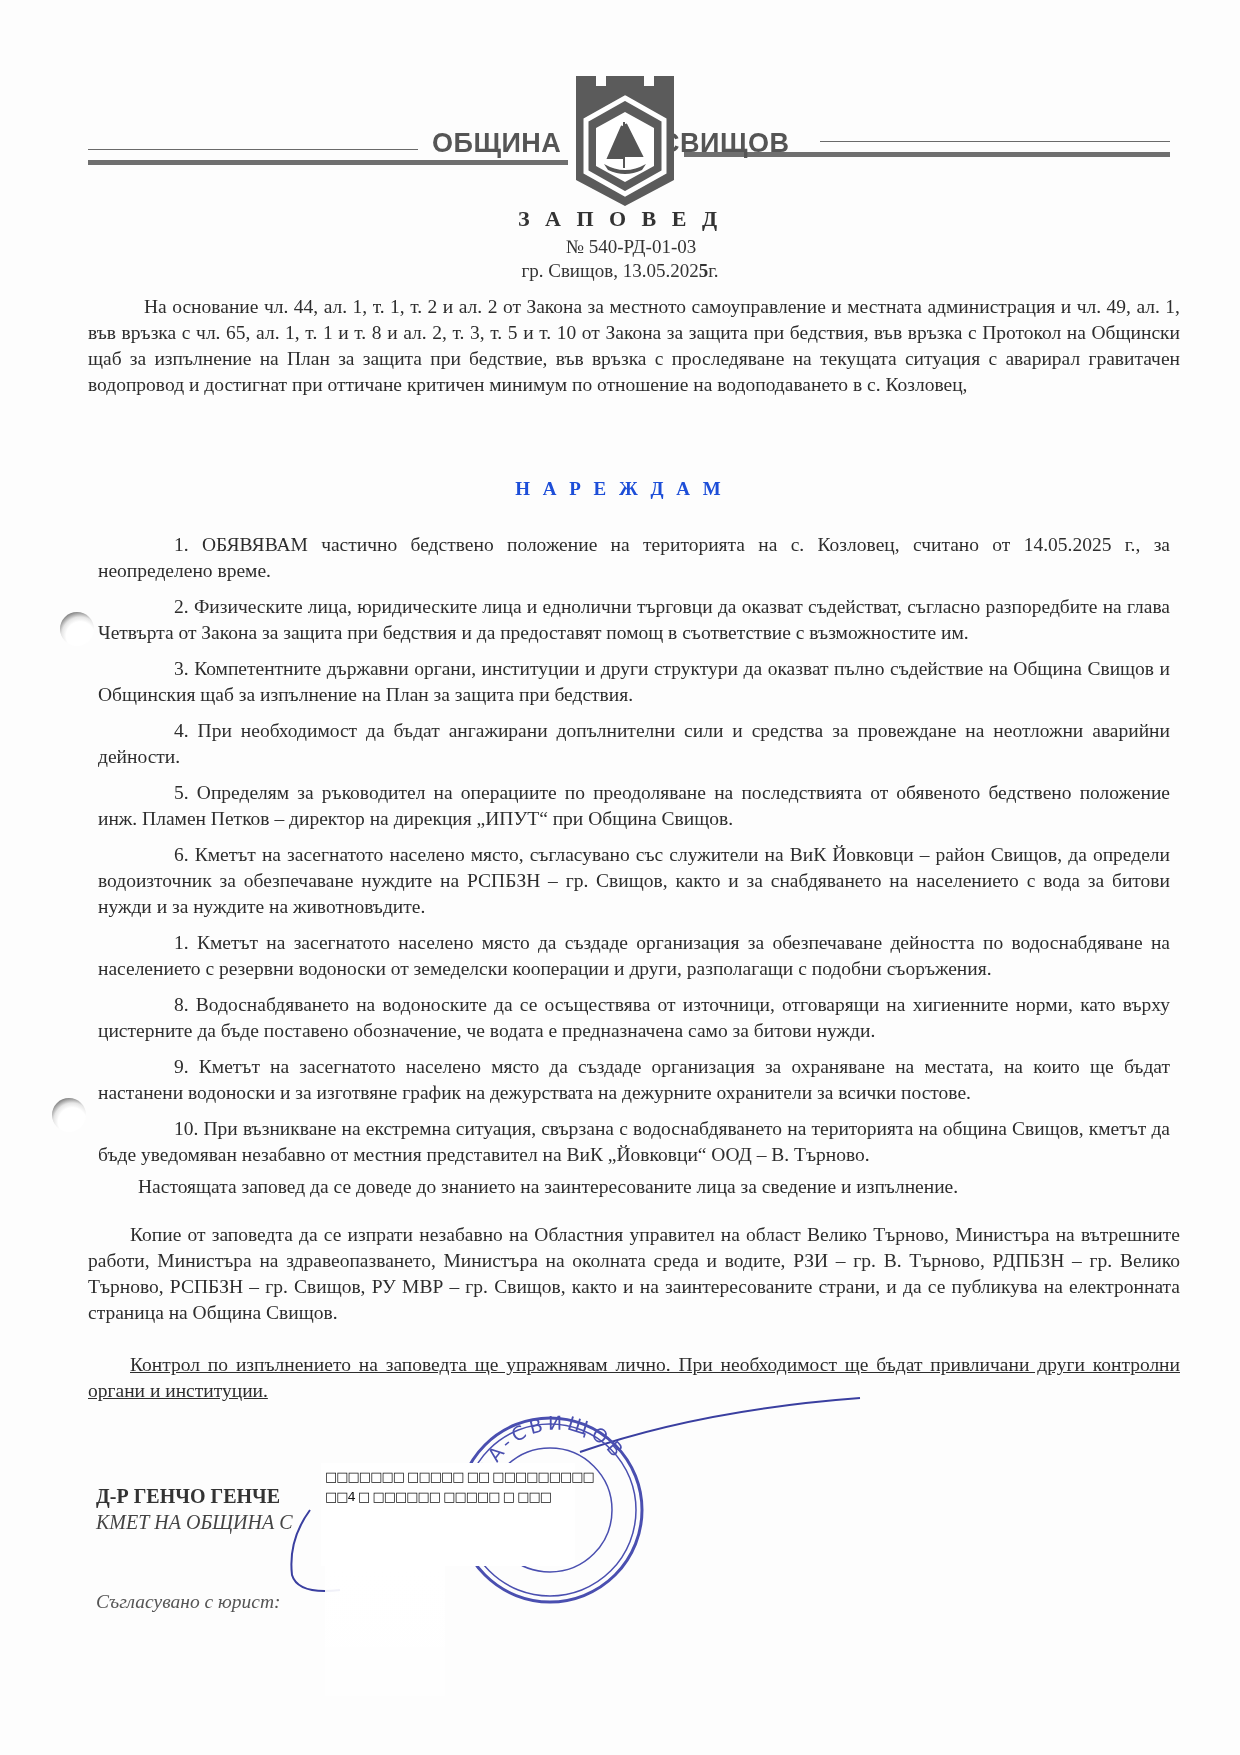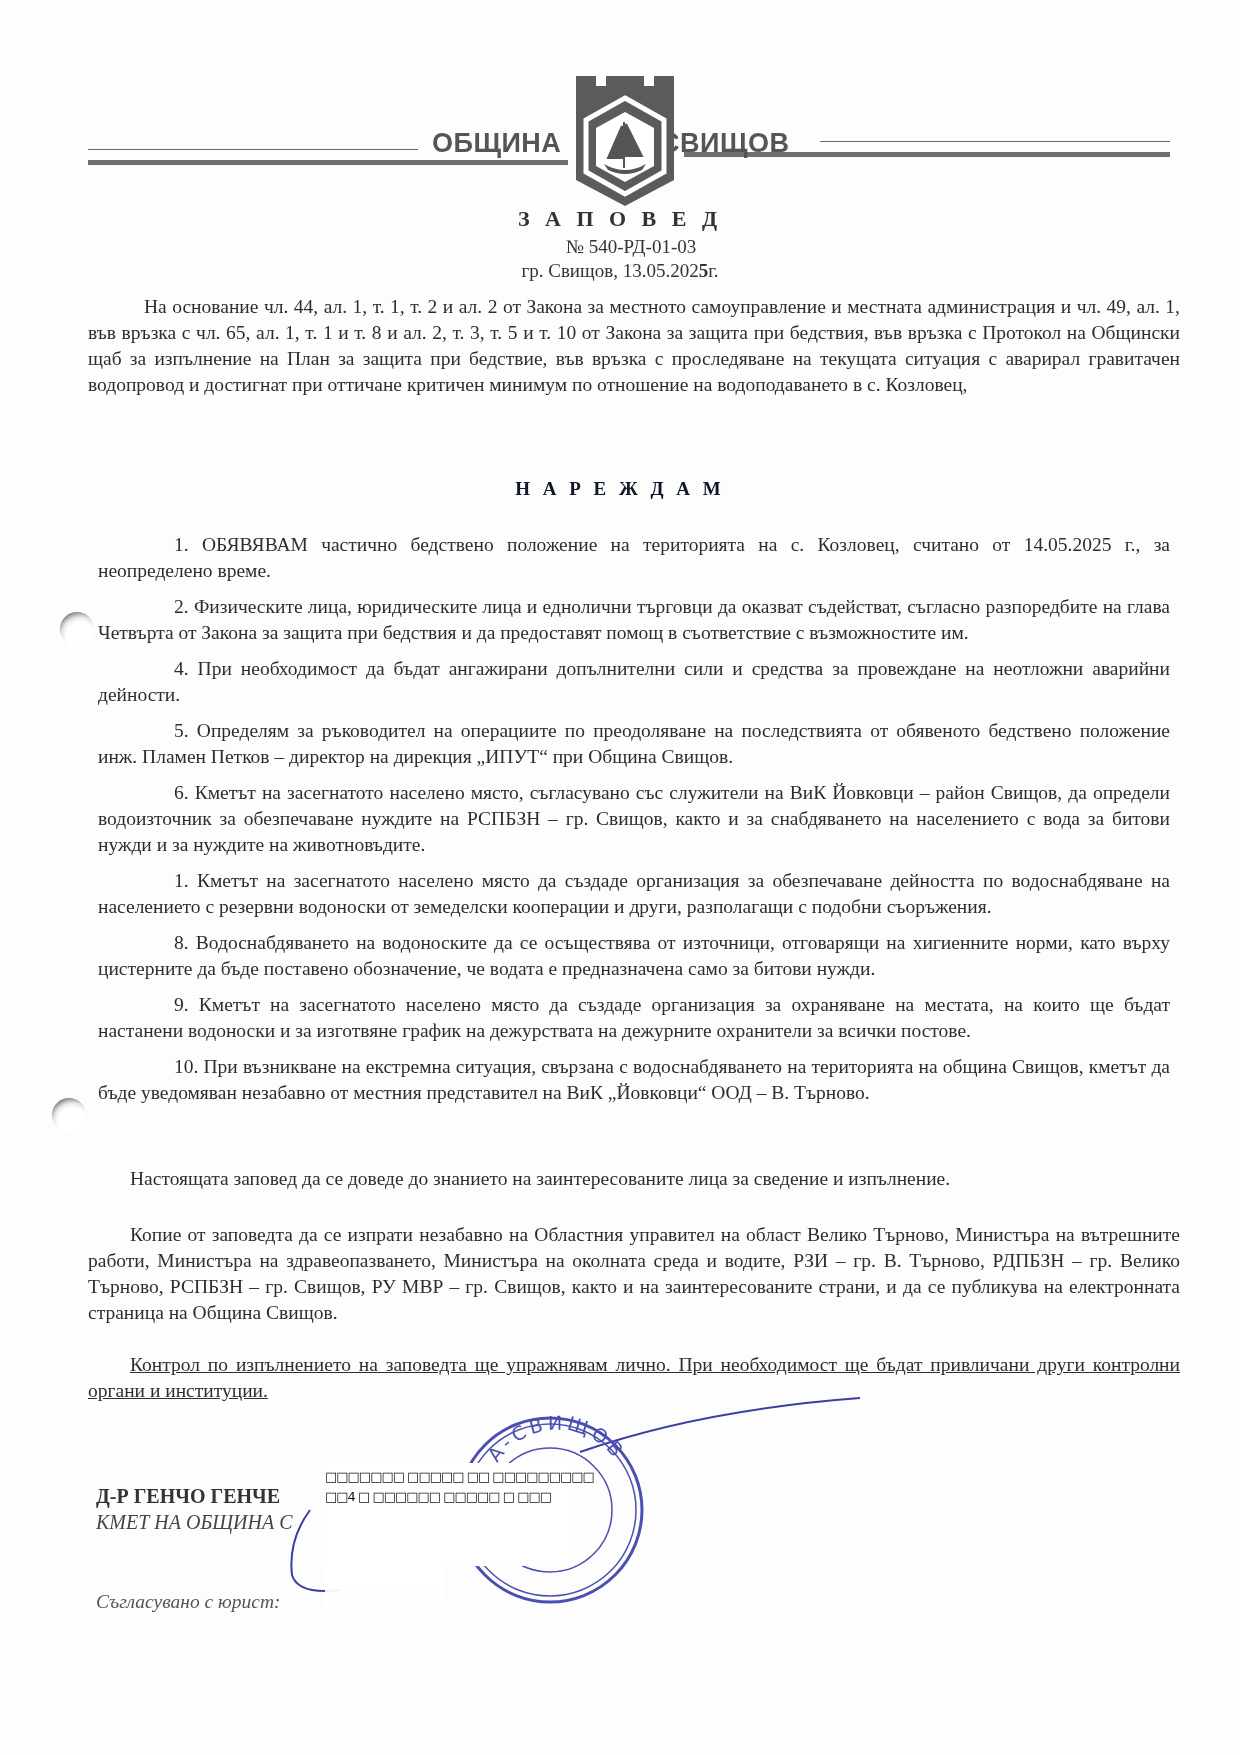--- a/index.html
+++ b/index.html
@@ -21,21 +21,21 @@
   .doc-num { top: 236px; font-size: 19px; color: #333; padding-left: 11px; }
   .doc-place { top: 260px; font-size: 19px; color: #333; }
   .doc-place b { font-weight: bold; }
 
   .para {
     position: absolute; left: 88px; width: 1092px; font-size: 19.5px; line-height: 26px;
     text-align: justify; color: #2d2d2d;
   }
   .item { text-indent: 76px; margin: 10px; }
   .heading { position: absolute; left: 0; width: 1240px; text-align: center; top: 478px;
-    font-weight: bold; font-size: 19px; letter-spacing: 4px; color: #0f172a; }
+    font-weight: bold; font-size: 19px; letter-spacing: 4px; color: #1d4ed8; }
 
   .sig-name { position: absolute; left: 96px; top: 1485px; font-weight: bold; font-size: 20px; color: #333; }
   .sig-title { position: absolute; left: 96px; top: 1511px; font-style: italic; font-size: 20px; color: #444; }
   .agreed { position: absolute; left: 96px; top: 1591px; font-style: italic; font-size: 19.5px; color: #555; }
 
   .redact {
     position: absolute; left: 321px; top: 1463px; width: 254px; height: 103px; background: #fff;
   }
   .redact-fade { position: absolute; left: 325px; top: 1566px; width: 120px; height: 130px;
     background: linear-gradient(#fff, rgba(255,255,255,0.6)); }
@@ -70,30 +70,31 @@
   <span>гр. Свищов, 13.05.202</span><b>5</b><span>г.</span>
 </div>
 
 <p class="para" style="top:294px; margin:0; text-indent:56px;">На основание чл. 44, ал. 1, т. 1, т. 2 и ал. 2 от Закона за местното самоуправление и местната администрация и чл. 49, ал. 1, във връзка с чл. 65, ал. 1, т. 1 и т. 8 и ал. 2, т. 3, т. 5 и т. 10 от Закона за защита при бедствия, във връзка с Протокол на Общински щаб за изпълнение на План за защита при бедствие, във връзка с проследяване на текущата ситуация с аварирал гравитачен водопровод и достигнат при оттичане критичен минимум по отношение на водоподаването в с. Козловец,</p>
 
 <div class="heading">Н А Р Е Ж Д А М</div>
 
 <div class="para" style="top:522px;">
   <p class="item">1. ОБЯВЯВАМ частично бедствено положение на територията на с. Козловец, считано от 14.05.2025 г., за неопределено време.</p>
   <p class="item">2. Физическите лица, юридическите лица и еднолични търговци да оказват съдействат, съгласно разпоредбите на глава Четвърта от Закона за защита при бедствия и да предоставят помощ в съответствие с възможностите им.</p>
+  <p class="item">3. Компетентните държавни органи, институции и други структури да оказват пълно съдействие на Община Свищов и Общинския щаб за изпълнение на План за защита при бедствия.</p>
   <p class="item">4. При необходимост да бъдат ангажирани допълнителни сили и средства за провеждане на неотложни аварийни дейности.</p>
   <p class="item">5. Определям за ръководител на операциите по преодоляване на последствията от обявеното бедствено положение инж. Пламен Петков – директор на дирекция „ИПУТ“ при Община Свищов.</p>
   <p class="item">6. Кметът на засегнатото населено място, съгласувано със служители на ВиК Йовковци – район Свищов, да определи водоизточник за обезпечаване нуждите на РСПБЗН – гр. Свищов, както и за снабдяването на населението с вода за битови нужди и за нуждите на животновъдите.</p>
   <p class="item">1. Кметът на засегнатото населено място да създаде организация за обезпечаване дейността по водоснабдяване на населението с резервни водоноски от земеделски кооперации и други, разполагащи с подобни съоръжения.</p>
   <p class="item">8. Водоснабдяването на водоноските да се осъществява от източници, отговарящи на хигиенните норми, като върху цистерните да бъде поставено обозначение, че водата е предназначена само за битови нужди.</p>
   <p class="item">9. Кметът на засегнатото населено място да създаде организация за охраняване на местата, на които ще бъдат настанени водоноски и за изготвяне график на дежурствата на дежурните охранители за всички постове.</p>
   <p class="item">10. При възникване на екстремна ситуация, свързана с водоснабдяването на територията на община Свищов, кметът да бъде уведомяван незабавно от местния представител на ВиК „Йовковци“ ООД – В. Търново.</p>
 </div>
 
-<p class="para" style="top:1166px; margin:0; text-indent:42px;">Настоящата заповед да се доведе до знанието на заинтересованите лица за сведение и изпълнение.</p>
+<p class="para" style="top:1166px; margin:8px; text-indent:42px;">Настоящата заповед да се доведе до знанието на заинтересованите лица за сведение и изпълнение.</p>
 <p class="para" style="top:1222px; margin:0; text-indent:42px;">Копие от заповедта да се изпрати незабавно на Областния управител на област Велико Търново, Министъра на вътрешните работи, Министъра на здравеопазването, Министъра на околната среда и водите, РЗИ – гр. В. Търново, РДПБЗН – гр. Велико Търново, РСПБЗН – гр. Свищов, РУ МВР – гр. Свищов, както и на заинтересованите страни, и да се публикува на електронната страница на Община Свищов.</p>
 <p class="para" style="top:1352px; margin:0; text-indent:42px;text-decoration:underline;">Контрол по изпълнението на заповедта ще упражнявам лично. При необходимост ще бъдат привличани други контролни органи и институции.</p>
 
 <svg class="abs" style="left:280px; top:1390px;" width="600" height="240" viewBox="0 0 600 240">
   <path d="M300 62 Q420 20 580 8" stroke="#3a3fa0" stroke-width="2" fill="none"></path>
   <path d="M30 120 Q8 150 12 185 Q18 205 60 200" stroke="#3a3fa0" stroke-width="2" fill="none"></path>
 </svg>
 
 <svg class="stamp" viewBox="0 0 200 200">
   <circle cx="100" cy="100" r="92" fill="none" stroke="#4a4fb0" stroke-width="3"></circle>

